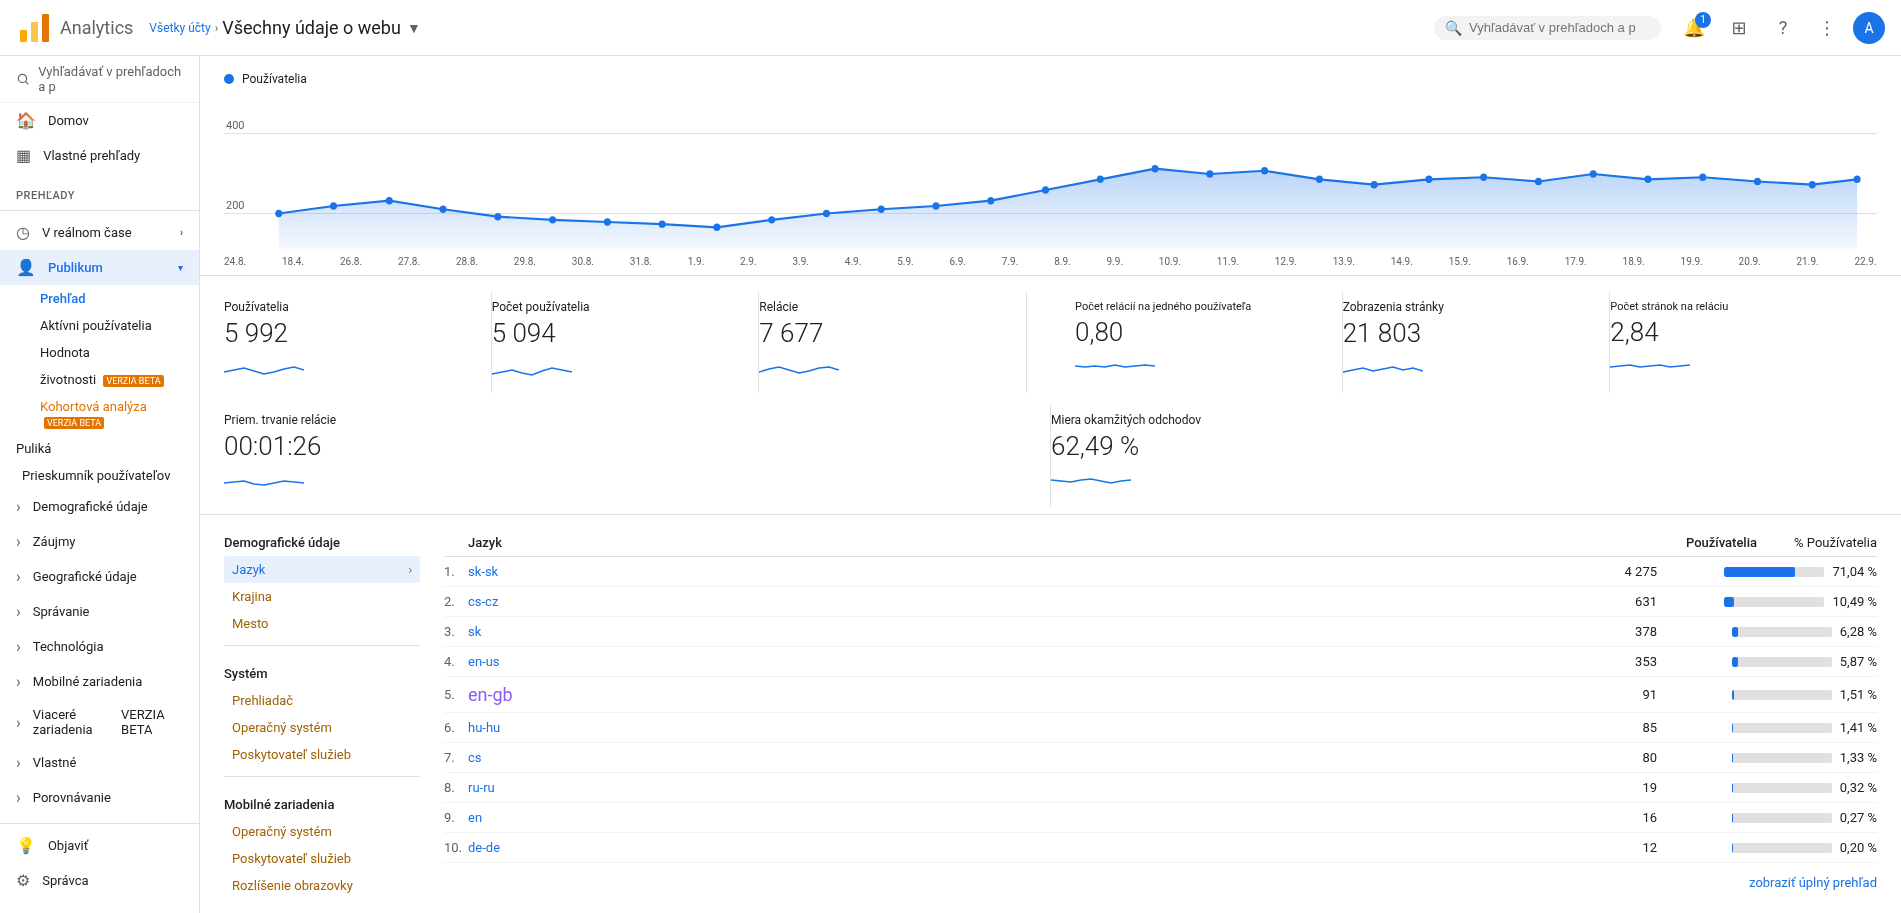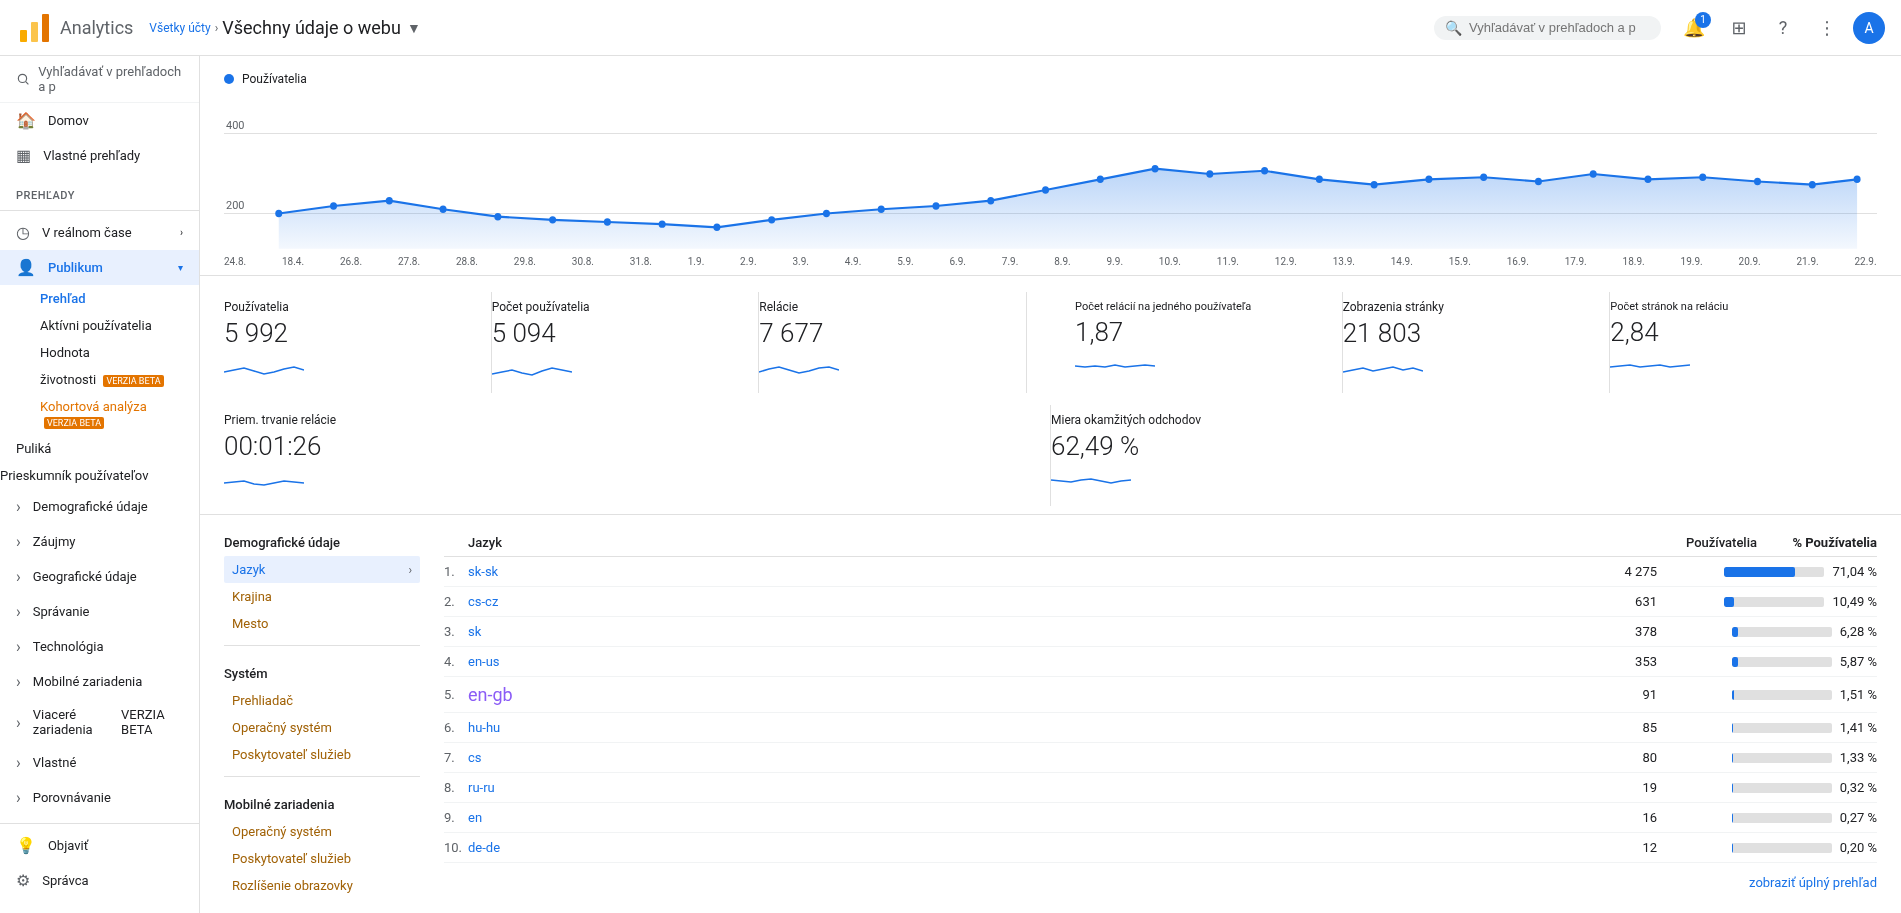--- a/index.html
+++ b/index.html
@@ -75,21 +75,21 @@
     .left-nav-section-title { font-size: 13px; font-weight: 500; color: #202124; padding: 12px 0 6px; }
     .left-nav-link { display: flex; align-items: center; padding: 6px 8px; font-size: 13px; color: #1a73e8; cursor: pointer; background: #e8f0fe; border-radius: 2px; }
     .left-nav-link-plain { display: block; padding: 6px 8px; font-size: 13px; color: #a16207; cursor: pointer; }
     .left-nav-divider { border-bottom: 1px solid #e0e0e0; margin: 8px 0; }
     .left-nav-link .arrow { margin-left: auto; color: #5f6368; font-size: 12px; }
 
     .data-table-panel { flex: 1; }
     .data-table-header { display: flex; align-items: center; padding: 12px 0 6px; border-bottom: 1px solid #e0e0e0; }
     .data-table-header .col-lang { flex: 1; font-size: 13px; font-weight: 500; }
     .data-table-header .col-users { width: 80px; text-align: right; font-size: 13px; font-weight: 500; }
-    .data-table-header .col-pct { width: 120px; text-align: right; font-size: 13px; font-weight: 700; }
+    .data-table-header .col-pct { width: 120px; text-align: right; font-size: 13px; font-weight: 400; }
     .data-table-row { display: flex; align-items: center; padding: 7px 0; border-bottom: 1px solid #f1f3f4; }
     .data-table-row .col-rank { width: 24px; font-size: 13px; color: #5f6368; }
     .data-table-row .col-lang { flex: 1; }
     .data-table-row .col-lang a { color: #1a73e8; text-decoration: none; font-size: 13px; }
     .data-table-row .col-users { width: 80px; text-align: right; font-size: 13px; }
     .data-table-row .col-pct { width: 220px; display: flex; align-items: center; justify-content: flex-end; gap: 8px; font-size: 13px; }
     .pct-bar-container { width: 100px; height: 10px; background: #e0e0e0; border-radius: 2px; overflow: hidden; }
     .pct-bar { height: 100%; background: #1a73e8; border-radius: 2px; }
     .full-report-link { text-align: right; padding: 12px 0; font-size: 13px; color: #1a73e8; cursor: pointer; }
   </style>
@@ -182,21 +182,21 @@
     <a class="sidebar-sub-item">
       <span>životnosti</span>
       <span class="version-badge">VERZIA BETA</span>
     </a>
     <a class="sidebar-sub-item orange-text">
       <span>Kohortová analýza</span>
       <span class="version-badge">VERZIA BETA</span>
     </a>
 
     <a class="sidebar-sub-item" style="padding-left:16px;">Puliká</a>
-    <a class="sidebar-sub-item" style="padding-left:0;">Prieskumník používateľov</a>
+    <a class="sidebar-sub-item" style="padding-left:22px;">Prieskumník používateľov</a>
 
     <div class="sidebar-nav-item">
       <span class="icon">›</span>
       <span>Demografické údaje</span>
     </div>
     <div class="sidebar-nav-item">
       <span class="icon">›</span>
       <span>Záujmy</span>
     </div>
     <div class="sidebar-nav-item">
@@ -360,21 +360,21 @@
           </div>
           <div class="metric-card">
             <div class="metric-label">Relácie</div>
             <div class="metric-value">7 677</div>
             <svg class="metric-sparkline" viewBox="0 0 80 30" preserveAspectRatio="none">
                 <polyline fill="none" stroke="#1a73e8" stroke-width="1.5" points="0,20 10,17 20,15 30,18 40,21 50,19 60,16 70,15 80,18"></polyline>
               </svg>
           </div>
           <div class="metric-card" style="min-width:160px;margin-left:48px;">
             <div class="metric-label" style="font-size:11px;">Počet relácií na jedného používateľa</div>
-            <div class="metric-value">1,87</div>
+            <div class="metric-value">0,80</div>
             <svg class="metric-sparkline" viewBox="0 0 80 30" preserveAspectRatio="none">
                 <polyline fill="none" stroke="#1a73e8" stroke-width="1.5" points="0,15 10,16 20,15 30,16 40,14 50,16 60,15 70,14 80,15"></polyline>
               </svg>
           </div>
           <div class="metric-card">
             <div class="metric-label">Zobrazenia stránky</div>
             <div class="metric-value">21 803</div>
             <svg class="metric-sparkline" viewBox="0 0 80 30" preserveAspectRatio="none">
                 <polyline fill="none" stroke="#1a73e8" stroke-width="1.5" points="0,20 10,18 20,16 30,19 40,17 50,15 60,18 70,16 80,19"></polyline>
               </svg>

